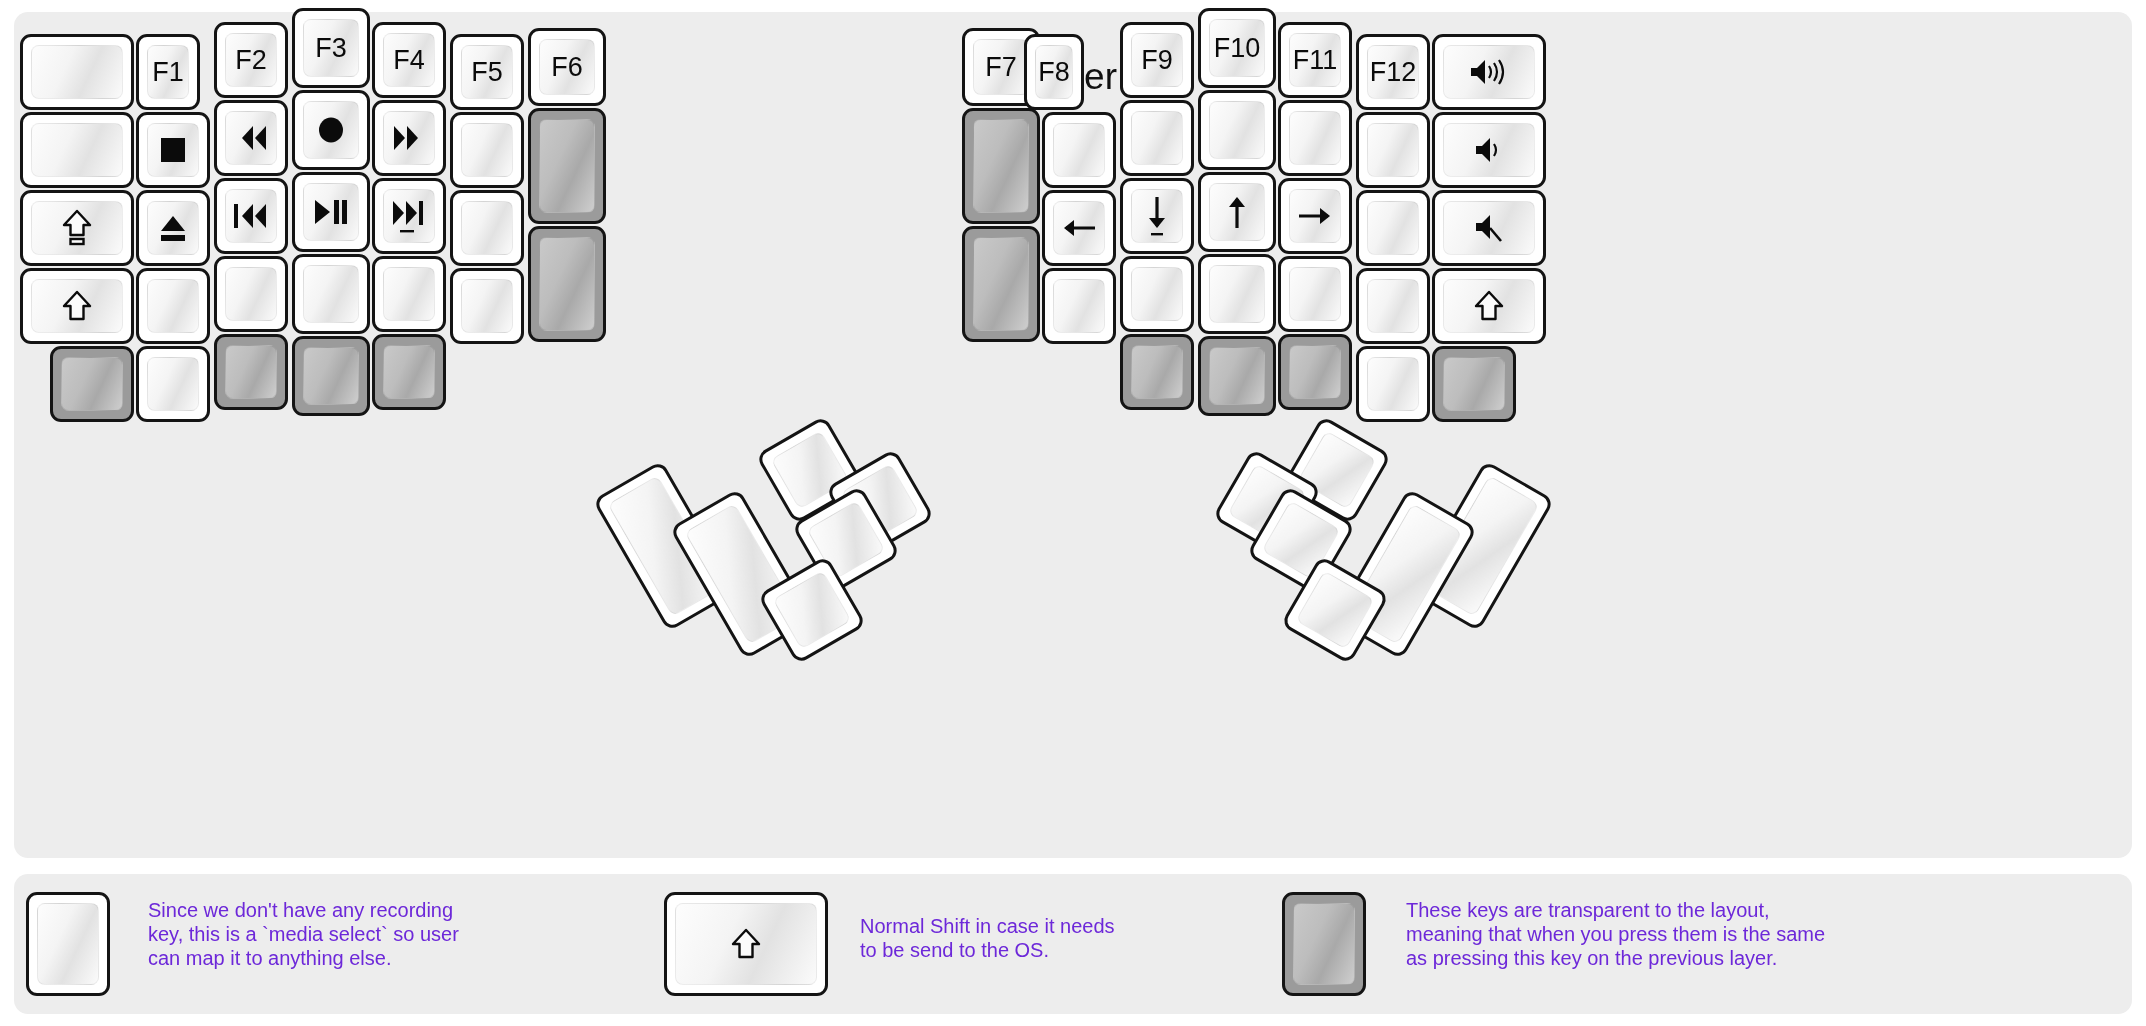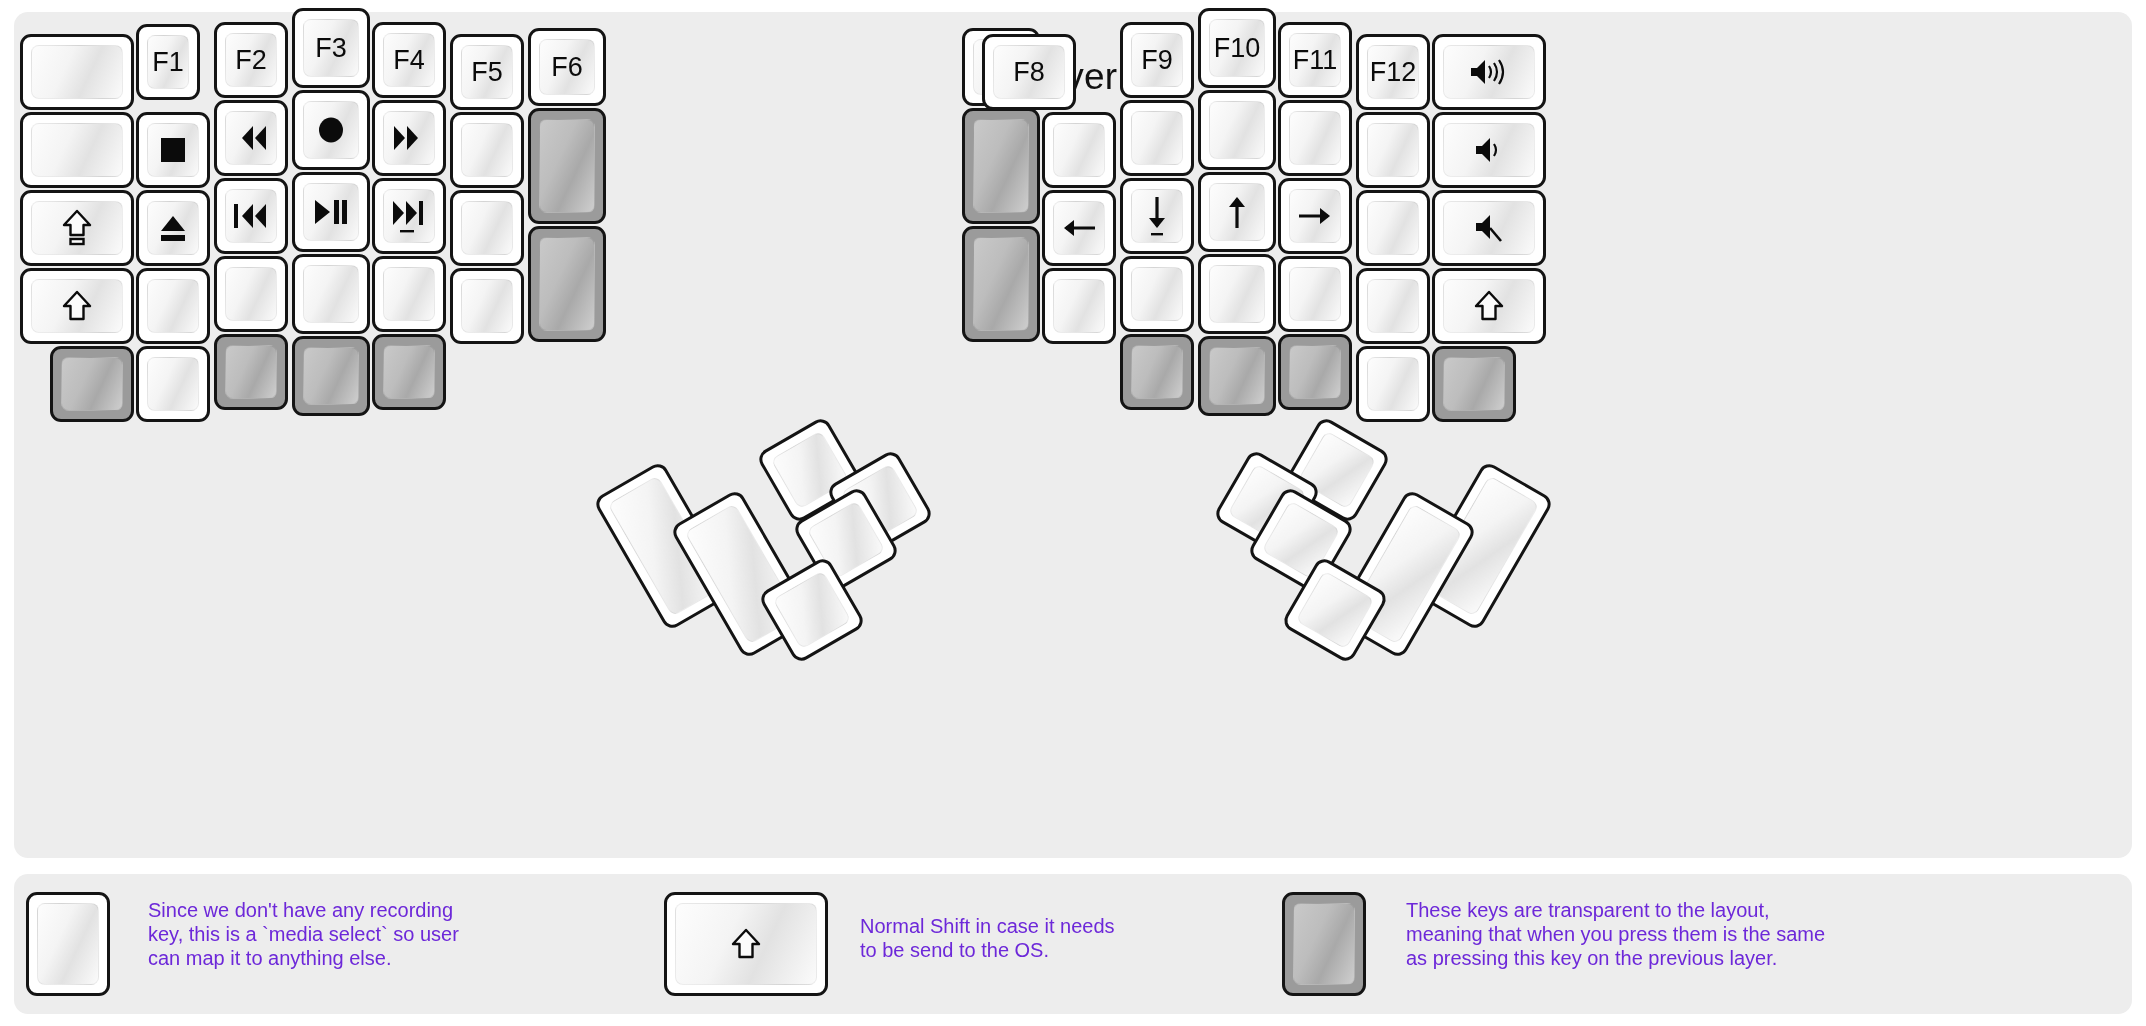--- a/index.html
+++ b/index.html
@@ -101,21 +101,21 @@
           <span class="glyph">
             <svg width="32" height="32" viewBox="0 0 32 32">
               <path d="M16 2 L29 16 L22.5 16 L22.5 29 L9.5 29 L9.5 16 L3 16 Z" fill="#fbfbfb" stroke="#0b0b0b" stroke-width="2.4" stroke-linejoin="round"></path>
             </svg>
           </span>
         </div>
       </div>
       <div class="key trans" style="left: 50px; top: 346px; width: 84px; height: 76px;">
         <div class="cap"></div>
       </div>
-      <div class="key" style="left: 136px; top: 24px; width: 64px; height: 76px;">
+      <div class="key" style="left: 136px; top: 34px; width: 64px; height: 76px;">
         <div class="cap">
           <span class="lbl">F1</span>
         </div>
       </div>
       <div class="key" style="left: 136px; top: 112px; width: 74px; height: 76px;">
         <div class="cap">
           <span class="glyph">
             <svg width="30" height="30" viewBox="0 0 30 30">
               <rect x="3" y="3" width="24" height="24" fill="#0b0b0b"></rect>
             </svg>
@@ -263,21 +263,21 @@
         <div class="cap">
           <span class="lbl">F7</span>
         </div>
       </div>
       <div class="key trans" style="left: 962px; top: 108px; width: 78px; height: 116px;">
         <div class="cap"></div>
       </div>
       <div class="key trans" style="left: 962px; top: 226px; width: 78px; height: 116px;">
         <div class="cap"></div>
       </div>
-      <div class="key" style="left: 982px; top: 34px; width: 94px; height: 76px;">
+      <div class="key" style="left: 1024px; top: 34px; width: 60px; height: 76px;">
         <div class="cap">
           <span class="lbl">F8</span>
         </div>
       </div>
       <div class="key" style="left: 1042px; top: 112px; width: 74px; height: 76px;">
         <div class="cap"></div>
       </div>
       <div class="key" style="left: 1042px; top: 190px; width: 74px; height: 76px;">
         <div class="cap">
           <span class="glyph">

